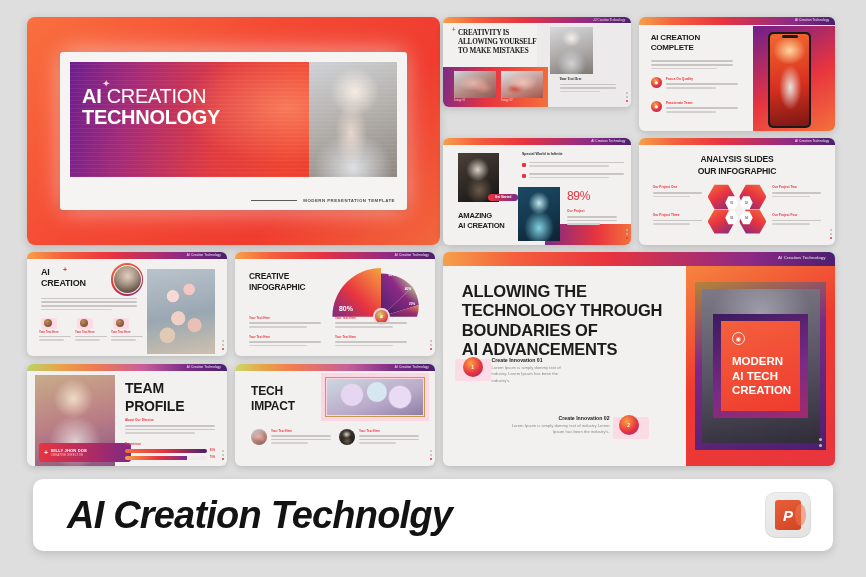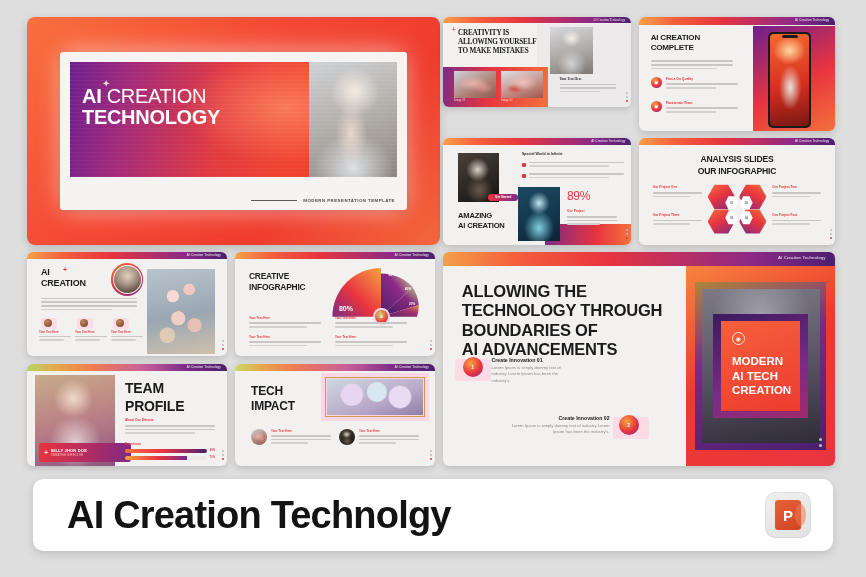--- a/index.html
+++ b/index.html
@@ -194,20 +194,21 @@
     font-size: 3px; font-weight:700; color:#6a6a6a;
   }
 
   
   #banner {
     position: absolute; left: 33px; top: 479px; width: 800px; height: 72px;
     background: #fff; border-radius: 10px;
     box-shadow: 0 3px 9px rgba(0,0,0,.14);
     display: flex; align-items: center; justify-content: space-between;
     padding: 0 22px 0 34px;
+    font-style: italic;
   }
   #banner-title { font-size: 38px; font-weight: 700; color: #131313; letter-spacing: -.8px; }
   #ppt-icon {
     width: 46px; height: 46px; border-radius: 10px;
     background: linear-gradient(160deg,#efefef,#e2e2e2);
     display:flex; align-items:center; justify-content:center;
     box-shadow: inset 0 0 0 1px rgba(0,0,0,.05);
   }
   #ppt-icon .pbox {
     width: 26px; height: 30px; border-radius: 3px;

